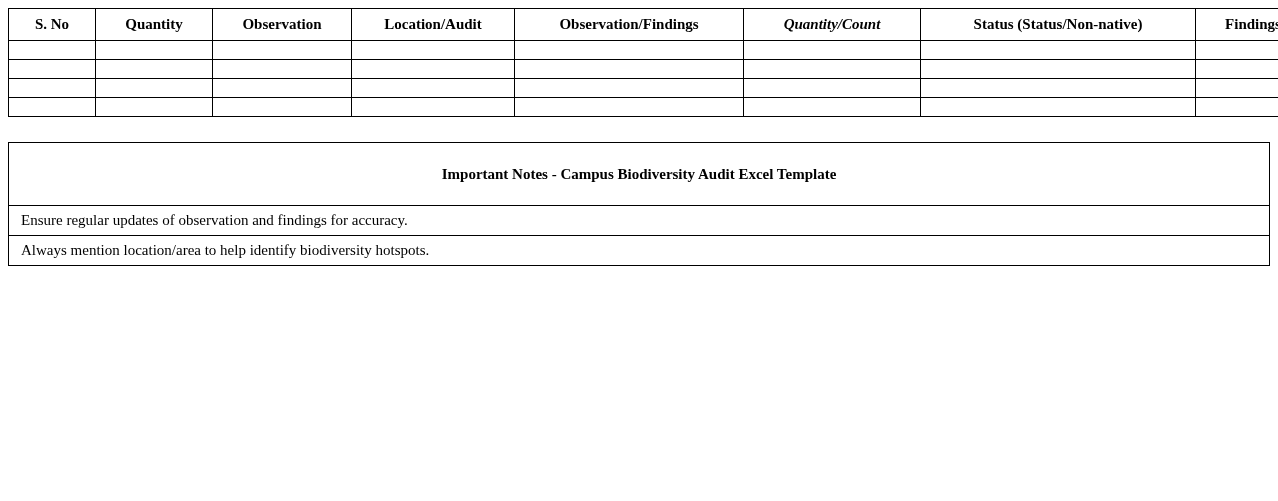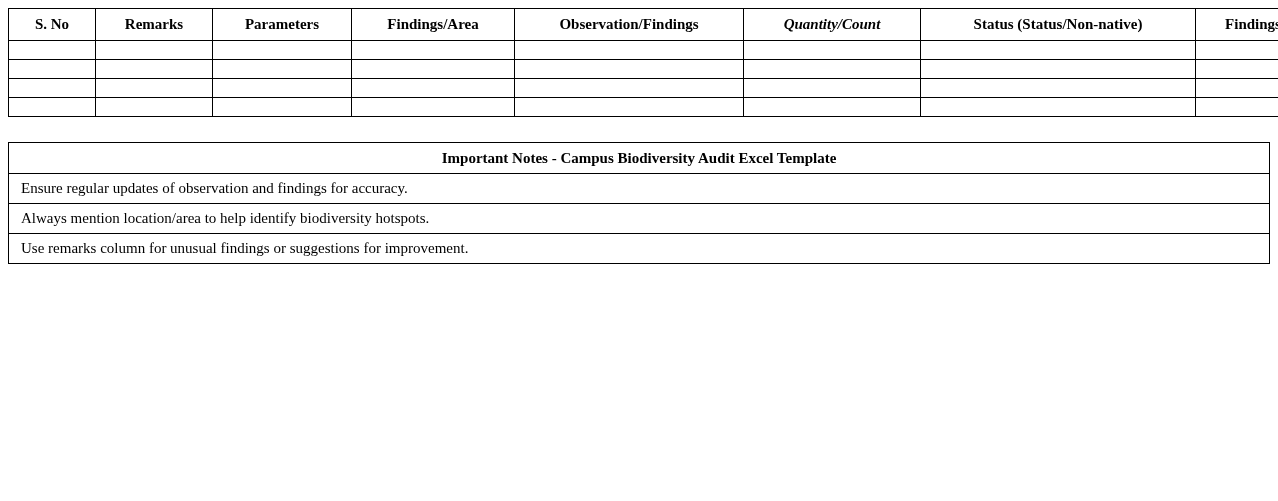--- a/index.html
+++ b/index.html
@@ -68,42 +68,42 @@
   table.notes td {
     border: 1px solid #000000;
     font-size: 15px;
     font-family: "Liberation Serif", serif;
   }
   table.notes th {
     height: 30px;
     font-weight: bold;
     text-align: center;
     vertical-align: middle;
-    padding: 0 4px;
+    padding: 16px 4px;
   }
   table.notes td {
     height: 29px;
     text-align: left;
     vertical-align: middle;
     padding: 0 0 0 12px;
     font-weight: normal;
   }
 </style>
 </head>
 <body>
 
 <div class="page">
 
   <table class="audit">
     <thead>
       <tr>
         <th class="c-sno">S. No</th>
-        <th class="c-cat">Remarks</th>
-        <th class="c-par">Parameters</th>
-        <th class="c-loc">Findings/Area</th>
+        <th class="c-cat">Quantity</th>
+        <th class="c-par">Observation</th>
+        <th class="c-loc">Location/Audit</th>
         <th class="c-obs">Observation/Findings</th>
         <th class="c-qty">Quantity/Count</th>
         <th class="c-stat">Status (Status/Non-native)</th>
         <th class="c-rem">Findings</th>
       </tr>
     </thead>
     <tbody>
       <tr>
         <td class="c-sno"></td>
         <td class="c-cat"></td>
@@ -153,19 +153,16 @@
         <th>Important Notes - Campus Biodiversity Audit Excel Template</th>
       </tr>
     </thead>
     <tbody>
       <tr>
         <td>Ensure regular updates of observation and findings for accuracy.</td>
       </tr>
       <tr>
         <td>Always mention location/area to help identify biodiversity hotspots.</td>
       </tr>
-      <tr>
-        <td>Use remarks column for unusual findings or suggestions for improvement.</td>
-      </tr>
     </tbody>
   </table>
 
 </div>
 
 </body></html>

